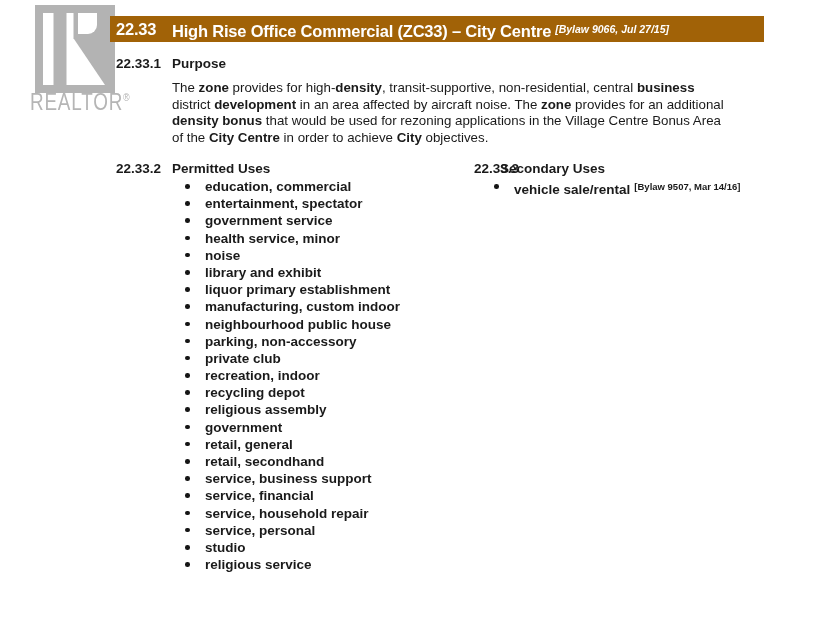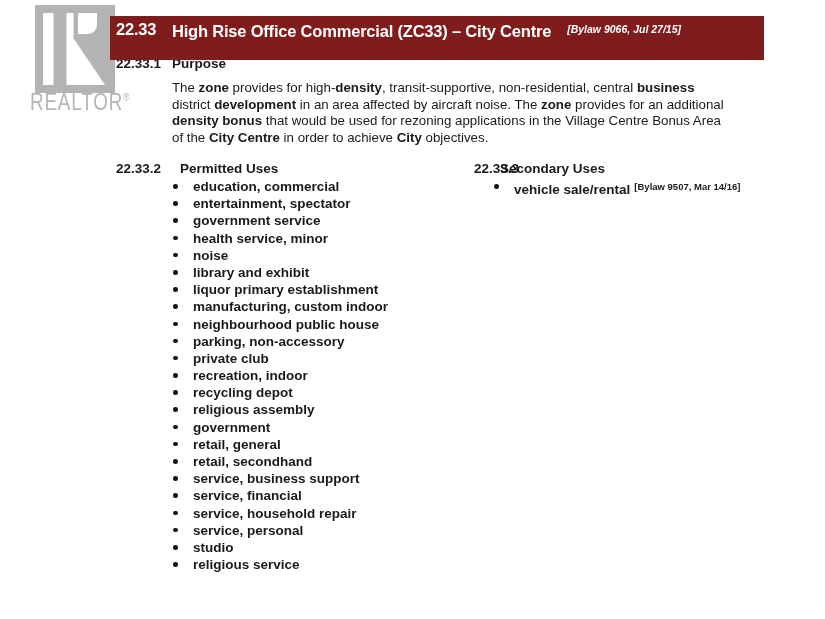--- a/index.html
+++ b/index.html
@@ -9,46 +9,46 @@
   }
   
   .logo-block{position:absolute;left:35px;top:5px;width:80px;height:88px;}
   .logo-wordmark{
     position:absolute;left:30px;top:89px;font-size:23px;color:#b5b5b5;
     letter-spacing:1px;transform:scaleX(0.82);transform-origin:left top;white-space:nowrap;
   }
   .logo-wordmark .reg{font-size:11px;vertical-align:9px;letter-spacing:0;}
   
   .header-bar{
-    position:absolute;left:110px;top:16px;width:654px;height:44px;
-    background:#7f1d1d;color:#fff;z-index:2;
+    position:absolute;left:110px;top:16px;width:654px;height:26px;
+    background:#a16207;color:#fff;z-index:2;
   }
   .header-num{
     position:absolute;left:6px;top:0;line-height:26px;
     font-weight:bold;font-size:16.5px;letter-spacing:-0.2px;
   }
   .header-title-wrap{position:absolute;left:62px;top:0;line-height:26px;white-space:nowrap;}
   .header-title{font-weight:bold;font-size:16.5px;letter-spacing:-0.2px;}
-  .header-note{font-style:italic;font-weight:bold;font-size:10.5px;vertical-align:4px;margin-left:16px;}
+  .header-note{font-style:italic;font-weight:bold;font-size:10.5px;vertical-align:4px;margin-left:4px;}
   
   .sec-num,.sec-head{position:absolute;font-weight:bold;font-size:13.5px;white-space:nowrap;}
   #purpose-num{left:116px;top:56px;}
   #purpose-head{left:172px;top:56px;}
   #permitted-num{left:116px;top:161px;}
-  #permitted-head{left:180px;top:161px;text-align:right;}
+  #permitted-head{left:172px;top:161px;text-align:right;}
   #secondary-num{left:438px;top:161px;margin-left:36px;}
   #secondary-head{left:493px;top:161px;margin-left:7px;}
   
   .purpose-body{
     position:absolute;left:172px;top:80px;width:650px;
     font-size:13.3px;line-height:16.6px;white-space:nowrap;
   }
   
   ul.uses{position:absolute;margin:0;padding:0;list-style:none;font-weight:bold;font-size:13.5px;}
-  #permitted-list{left:172px;top:178px;}
+  #permitted-list{left:184px;top:178px;}
   #secondary-list{left:493px;top:178px;}
   ul.uses li{position:relative;padding-left:21px;height:17.2px;line-height:17.2px;white-space:nowrap;}
   ul.uses li::before{
     content:'';position:absolute;left:1px;top:6px;width:4.6px;height:4.6px;
     border-radius:50%;background:#151515;
   }
   .item-note{font-weight:bold;font-size:9.5px;vertical-align:4px;margin-left:4px;}
 </style>
 </head>
 <body>

